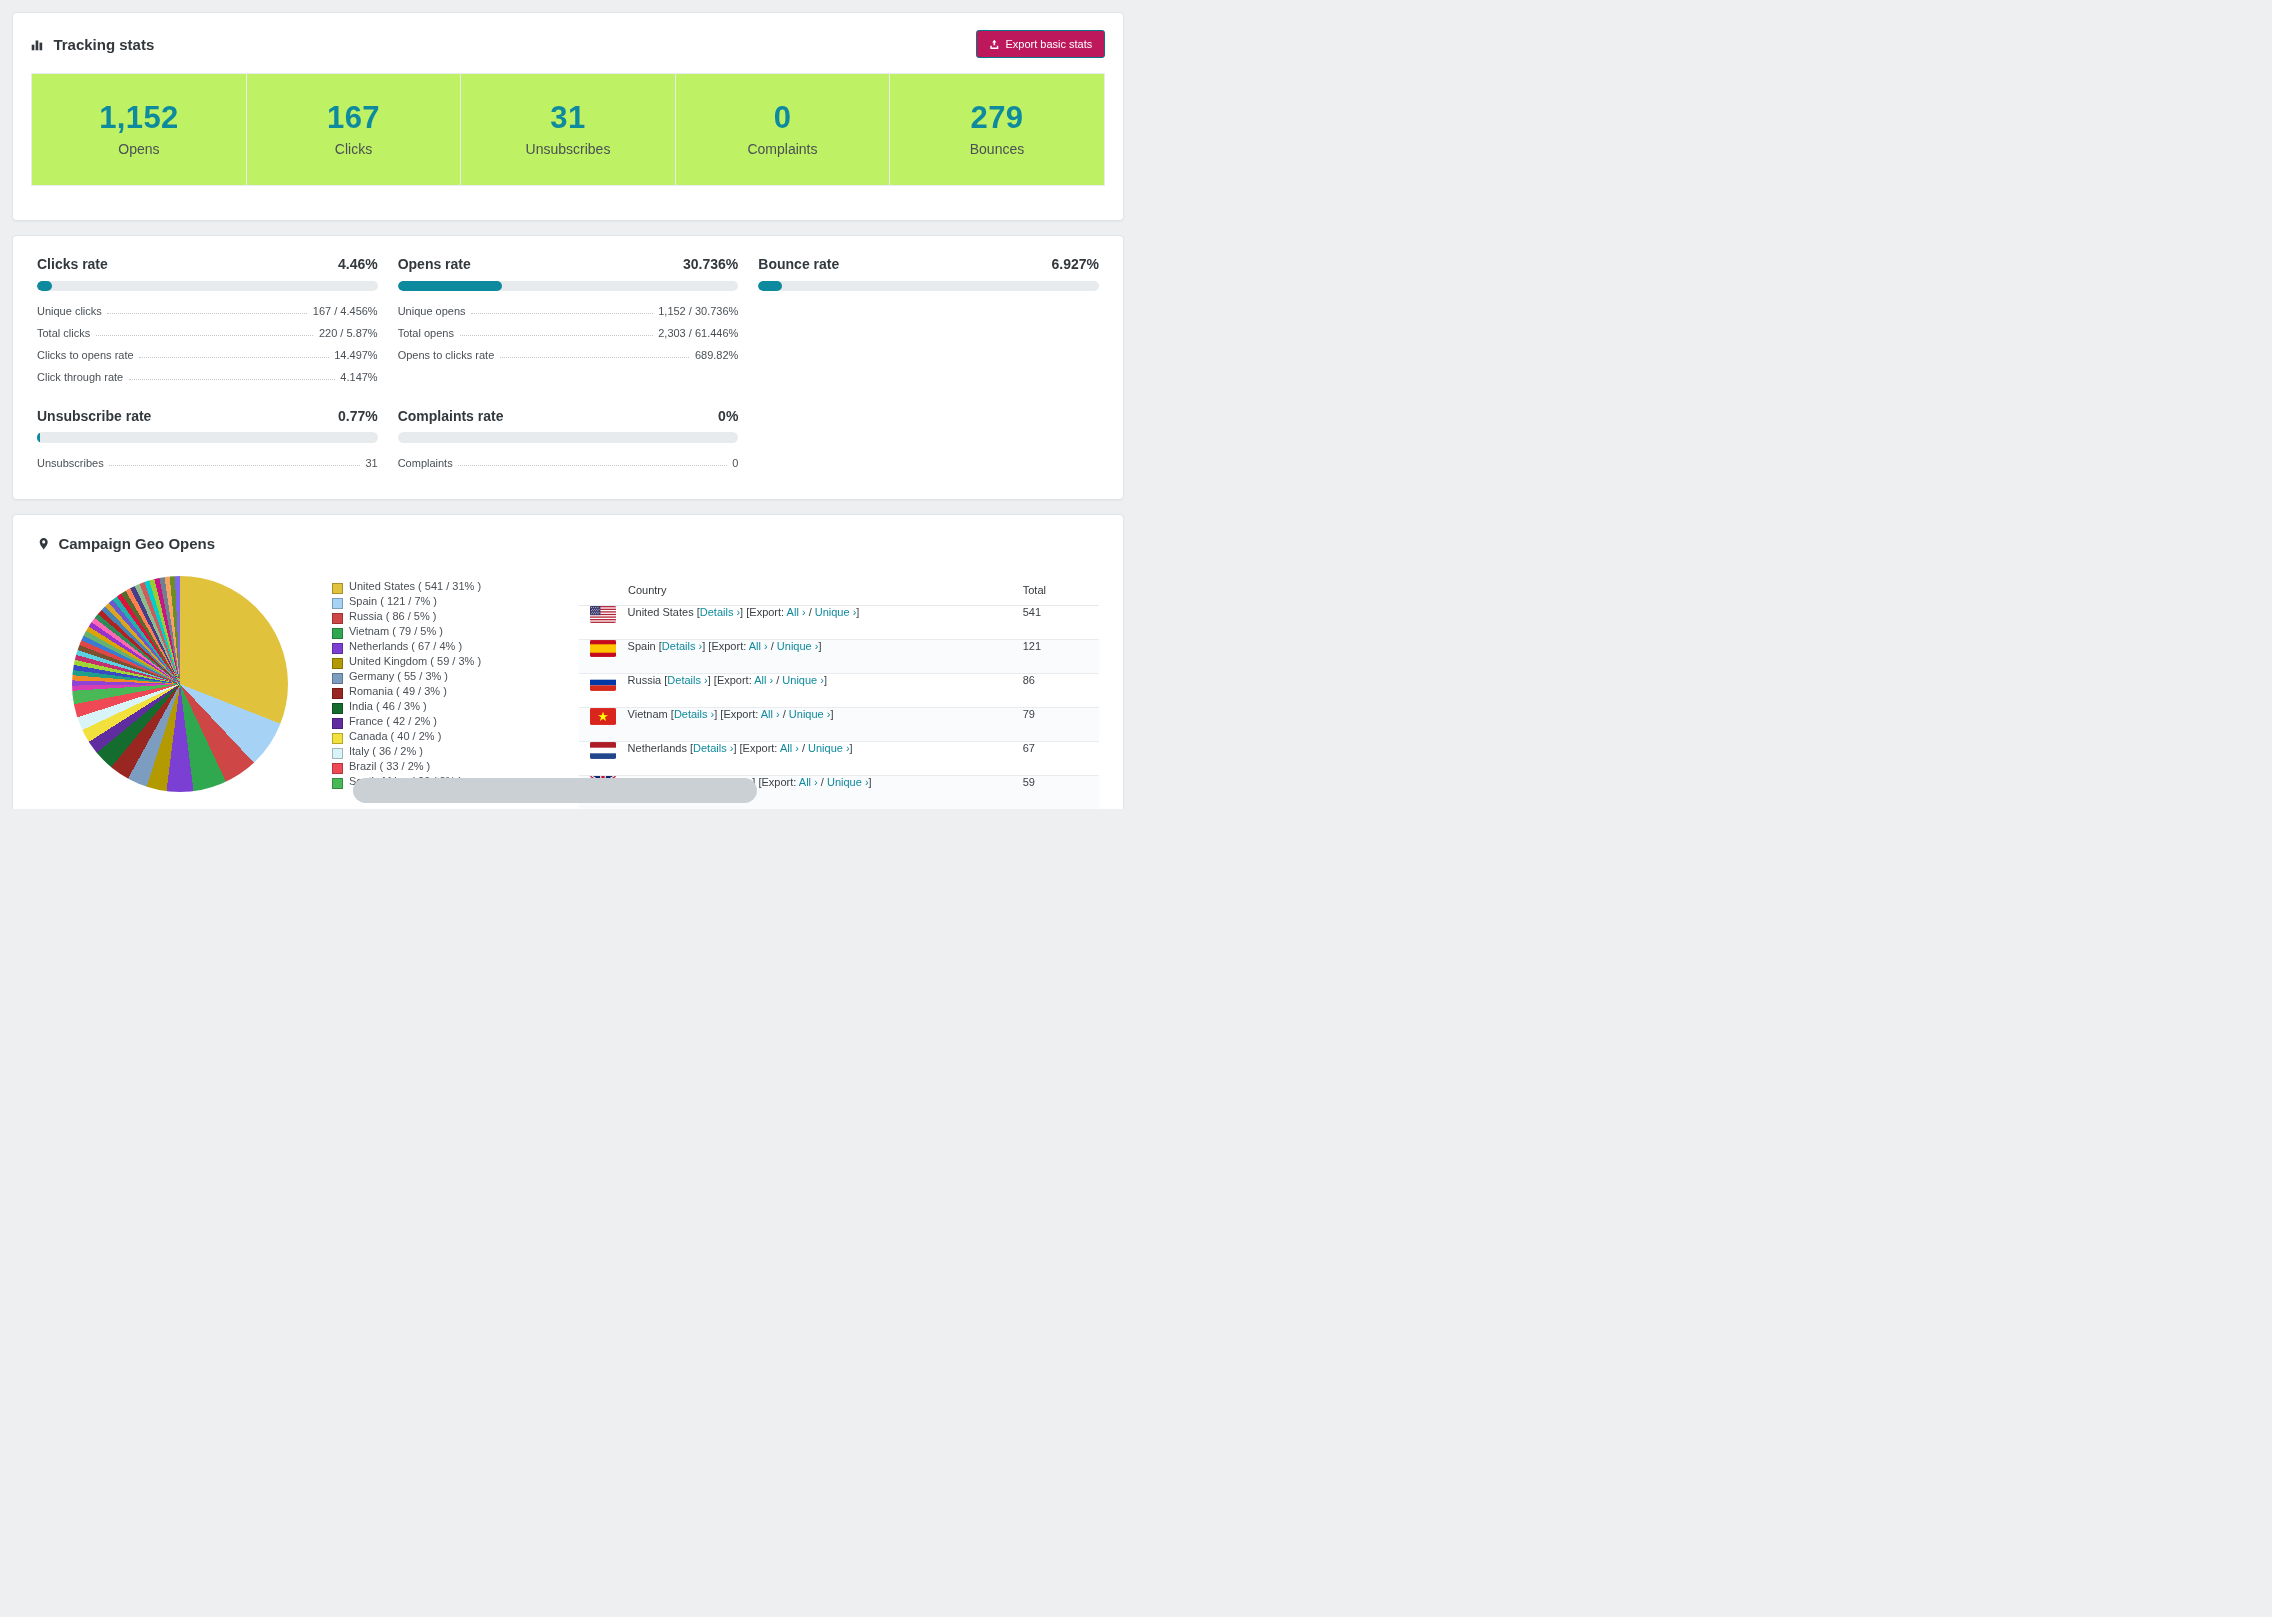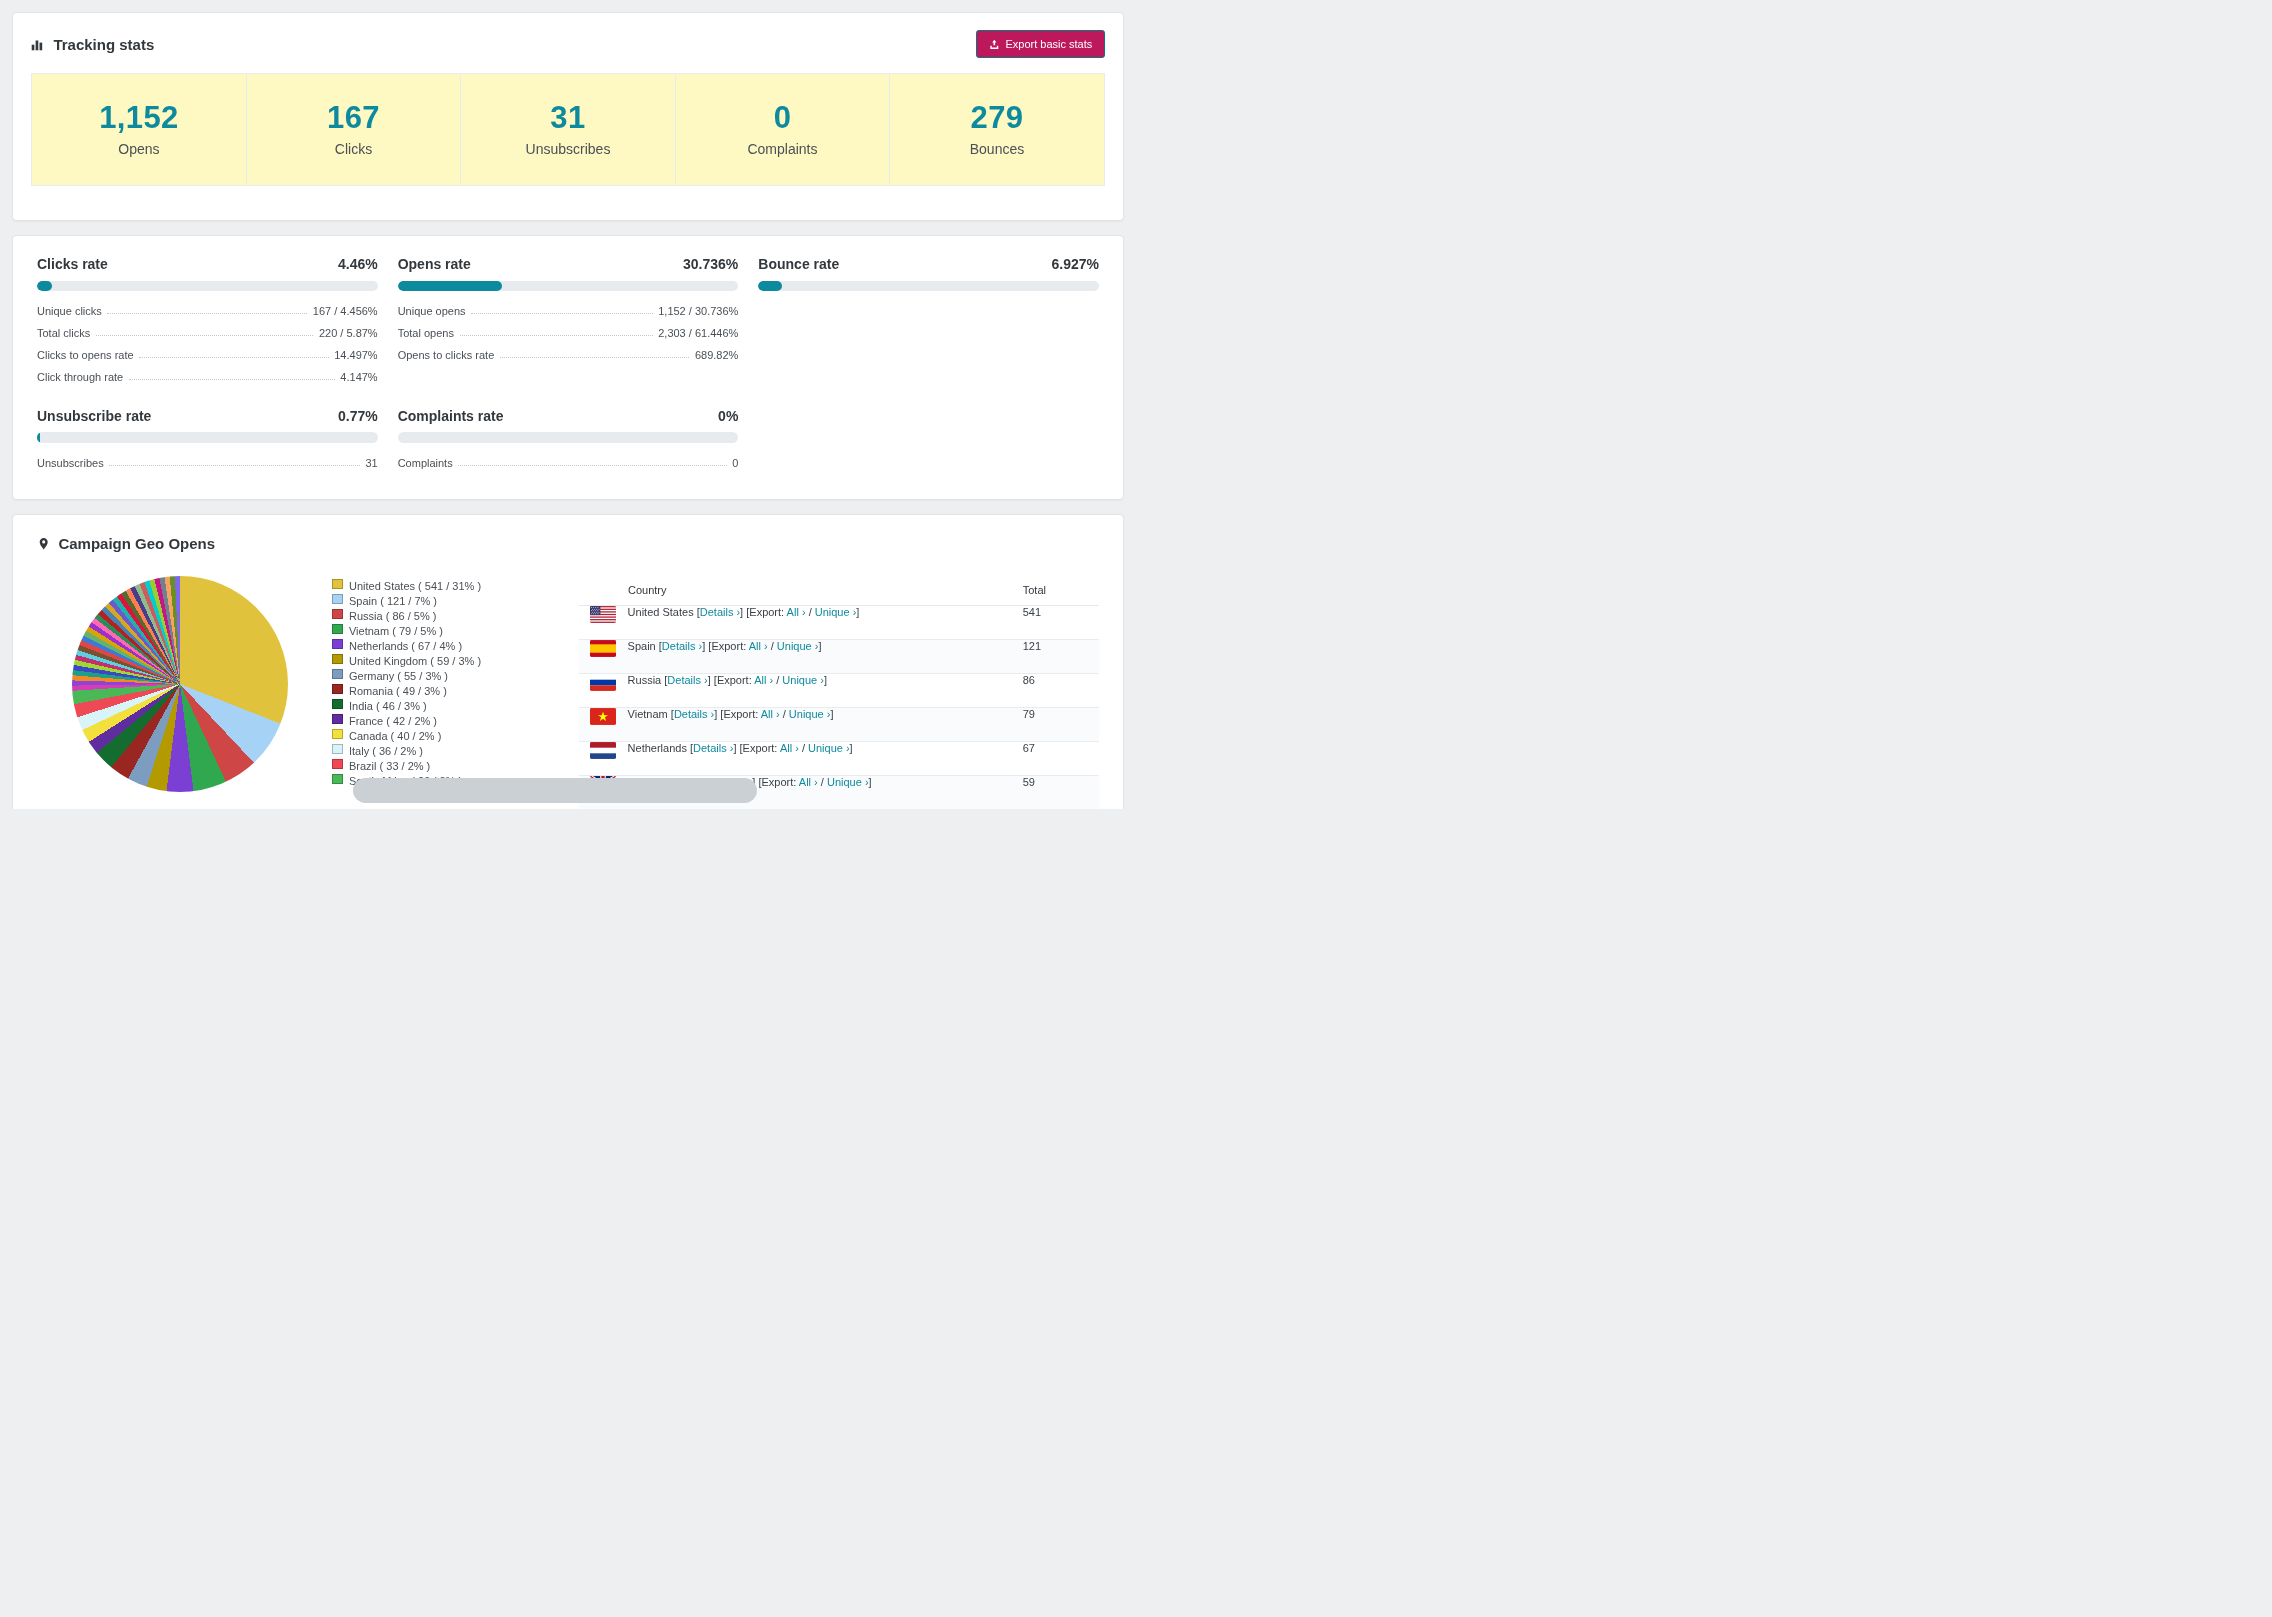--- a/index.html
+++ b/index.html
@@ -28,42 +28,42 @@
     background: #be185d; color: #fff;
     border: 0.7px solid #0a7487; border-radius: 2.8px;
     padding: 7px 11.3px; font-size: 11px;
     font-family: inherit; cursor: pointer;
   }
   
   .stats-grid { display: flex; margin: 1.4px 18.4px 34px; }
   .stat-cell {
     flex: 1; text-align: center;
     border: 0.7px solid #e9ecef; margin-left: -0.7px;
-    padding: 25.4px 0 28px; background: #fef9c3;
+    padding: 25.4px 0 28px; background: #bef264;
   }
   .stat-cell:first-child { margin-left: 0; }
   .stat-value { font-size: 31px; font-weight: 700; color: #0e8a9e; letter-spacing: 0.4px; }
   .stat-label { font-size: 14px; color: #4a5056; margin-top: 5.6px; }
   
   .rates-card { padding: 20px 24px 25.4px; }
   .rates-grid { display: grid; grid-template-columns: repeat(3,1fr); column-gap: 37px; row-gap: 27px; gap: 20px; }
   .rate-head { display: flex; justify-content: space-between; align-items: baseline; font-size: 14px; font-weight: 700; color: #33383d; }
   .progress { height: 10.6px; background: #e8ebee; border-radius: 5.6px; margin: 8.5px 0 8.5px; overflow: hidden; }
   .progress-fill { height: 100%; background: #0e8a9e; border-radius: 5.6px; }
   .stat-row { display: flex; align-items: flex-end; font-size: 11px; color: #4a5056; padding: 5px 0; }
   .leader { flex: 1; border-bottom: 0.7px dotted #c3c8cd; margin: 0 5.6px 2.8px; }
   .sr-value { white-space: nowrap; }
   
   .geo-card { padding: 20px 24px 28px; min-height: 367px; }
   .geo-card .card-title { margin-bottom: 21px; }
   .geo-content { display: flex; align-items: flex-start; }
   .pie-wrap { width: 295px; flex: none; }
   .pie { width: 216px; height: 216px; border-radius: 50%; margin: 2.8px 0 0 35px; }
   .legend { width: 247px; flex: none; padding-top: 5.6px; }
-  .legend-item { display: flex; align-items: flex-start; font-size: 11px; color: #4a5056; line-height: 15px; }
+  .legend-item { display: flex; align-items: flex-end; font-size: 11px; color: #4a5056; line-height: 15px; }
   .swatch { width: 10.6px; height: 10.6px; border: 0.7px solid rgba(0,0,0,.25); margin-right: 6.4px; flex: none; }
   .geo-table { flex: 1; padding-top: 2.8px; }
   .geo-thead { display: flex; align-items: center; padding: 8.5px 11.3px 8.5px 49px; font-size: 11px; color: #33383d; border-bottom: 0.7px solid #e6e9ec; font-weight: 700; }
   .geo-thead .country-h { font-weight: 400; }
   .geo-thead .total-cell { font-weight: 400; }
   .geo-row { display: flex; padding: 0 11.3px; height: 34px; border-bottom: 0.7px solid #e9ecef; font-size: 11px; color: #3a3f44; }
   .geo-row:nth-child(even) { background: #fafbfc; }
   .flag { width: 26px; height: 17px; margin-right: 11.3px; flex: none; border-radius: 1.4px; overflow: hidden; display: inline-flex; box-shadow: inset 0 0 0 0.7px rgba(0,0,0,.08); }
   .flag svg { display: block; width: 100%; height: 100%; }
   .country-cell { white-space: nowrap; }

